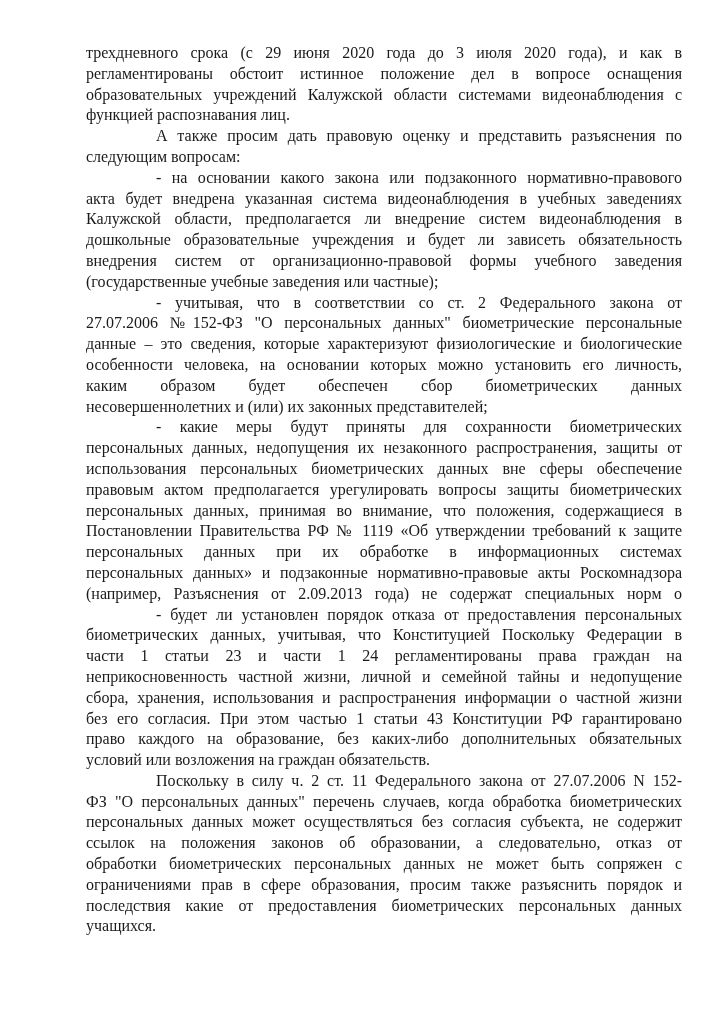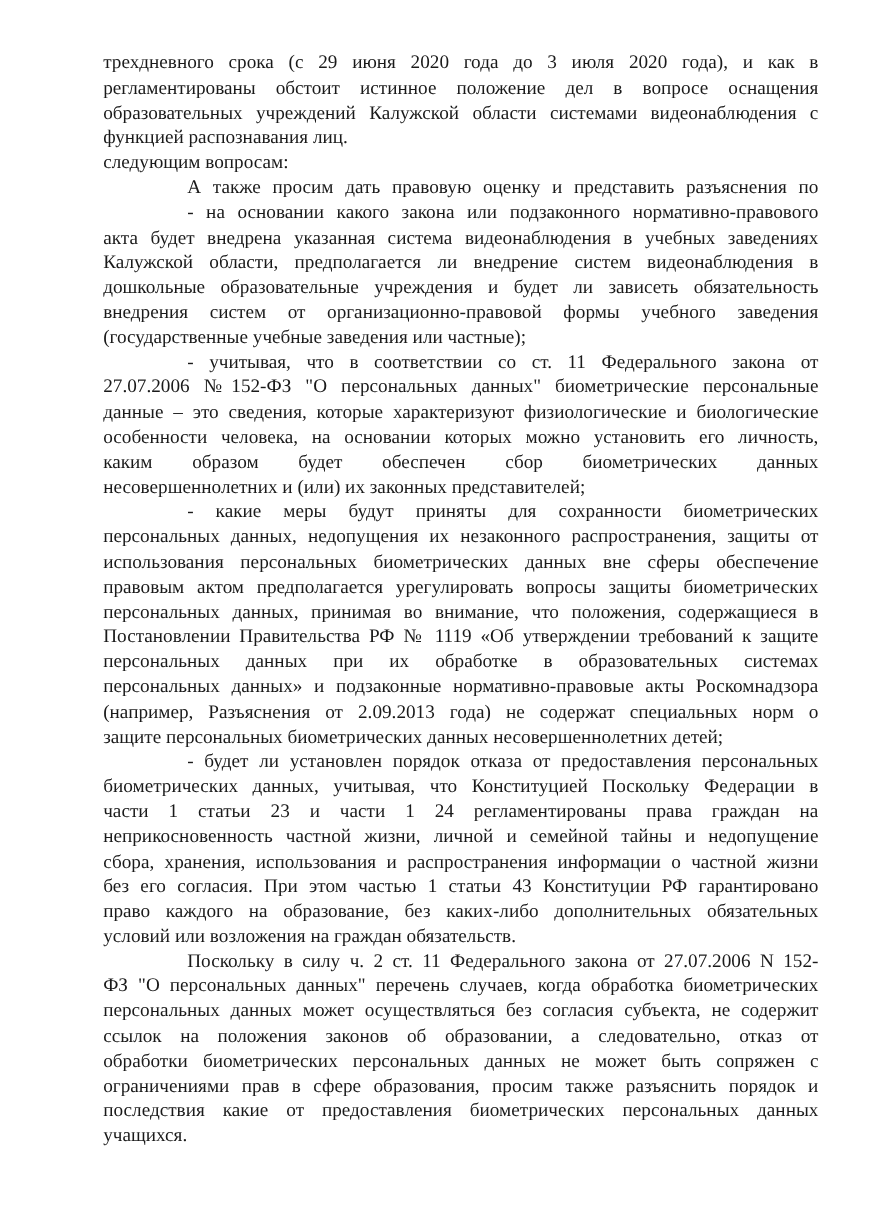--- a/index.html
+++ b/index.html
@@ -45,53 +45,52 @@
 
 <div class="page">
   <div class="para">
     <span class="line">трехдневного срока (с 29 июня 2020 года до 3 июля 2020 года), и как в</span>
     <span class="line">регламентированы обстоит истинное положение дел в вопросе оснащения</span>
     <span class="line">образовательных учреждений Калужской области системами видеонаблюдения с</span>
     <span class="line last">функцией распознавания лиц.</span>
   </div>
 
   <div class="para">
+    <span class="line indent">А также просим дать правовую оценку и представить разъяснения по</span>
     <span class="line last">следующим вопросам:</span>
-    <span class="line indent">А также просим дать правовую оценку и представить разъяснения по</span>
   </div>
 
   <div class="para">
     <span class="line indent">- на основании какого закона или подзаконного нормативно-правового</span>
     <span class="line">акта будет внедрена указанная система видеонаблюдения в учебных заведениях</span>
     <span class="line">Калужской области, предполагается ли внедрение систем видеонаблюдения в</span>
     <span class="line">дошкольные образовательные учреждения и будет ли зависеть обязательность</span>
     <span class="line">внедрения систем от организационно-правовой формы учебного заведения</span>
     <span class="line last">(государственные учебные заведения или частные);</span>
   </div>
 
   <div class="para">
-    <span class="line indent">- учитывая, что в соответствии со ст. 11 Федерального закона от</span>
+    <span class="line indent">- учитывая, что в соответствии со ст. 2 Федерального закона от</span>
     <span class="line">27.07.2006 №152-ФЗ "О персональных данных" биометрические персональные</span>
     <span class="line">данные – это сведения, которые характеризуют физиологические и биологические</span>
     <span class="line">особенности человека, на основании которых можно установить его личность,</span>
     <span class="line">каким образом будет обеспечен сбор биометрических данных</span>
     <span class="line last">несовершеннолетних и (или) их законных представителей;</span>
   </div>
 
   <div class="para">
     <span class="line indent">- какие меры будут приняты для сохранности биометрических</span>
     <span class="line">персональных данных, недопущения их незаконного распространения, защиты от</span>
     <span class="line">использования персональных биометрических данных вне сферы обеспечение</span>
     <span class="line">правовым актом предполагается урегулировать вопросы защиты биометрических</span>
     <span class="line">персональных данных, принимая во внимание, что положения, содержащиеся в</span>
     <span class="line">Постановлении Правительства РФ № 1119 «Об утверждении требований к защите</span>
-    <span class="line">персональных данных при их обработке в образовательных системах</span>
+    <span class="line">персональных данных при их обработке в информационных системах</span>
     <span class="line">персональных данных» и подзаконные нормативно-правовые акты Роскомнадзора</span>
     <span class="line">(например, Разъяснения от 2.09.2013 года) не содержат специальных норм о</span>
-    <span class="line last">защите персональных биометрических данных несовершеннолетних детей;</span>
   </div>
 
   <div class="para">
     <span class="line indent">- будет ли установлен порядок отказа от предоставления персональных</span>
     <span class="line">биометрических данных, учитывая, что Конституцией Поскольку Федерации в</span>
     <span class="line">части 1 статьи 23 и части 1 24 регламентированы права граждан на</span>
     <span class="line">неприкосновенность частной жизни, личной и семейной тайны и недопущение</span>
     <span class="line">сбора, хранения, использования и распространения информации о частной жизни</span>
     <span class="line">без его согласия. При этом частью 1 статьи 43 Конституции РФ гарантировано</span>
     <span class="line">право каждого на образование, без каких-либо дополнительных обязательных</span>

